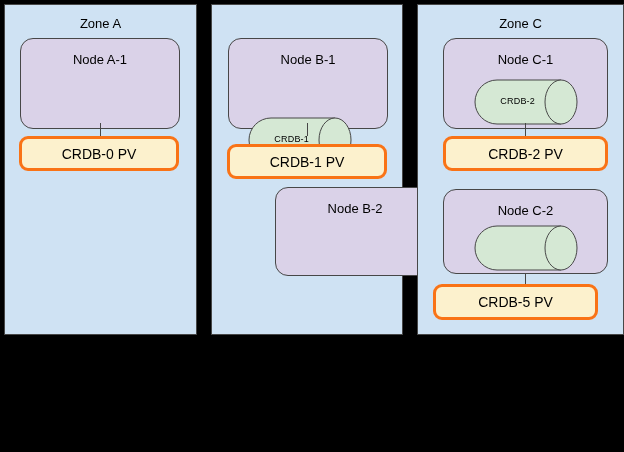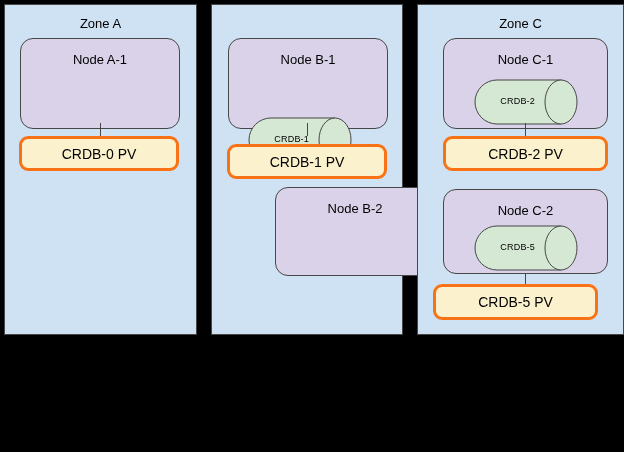--- a/index.html
+++ b/index.html
@@ -133,21 +133,20 @@
       <span>CRDB-2 PV</span>
     </div>
 
     <div class="node" style="left:25px; top:184px; width:165px; height:85px;">
       <div class="node-label">Node C-2</div>
       <div class="cyl" style="left:30px; top:35px;">
         <svg width="104" height="46" viewBox="0 0 104 46">
           <path d="M 87 1 L 23 1 A 22 22 0 0 0 23 45 L 87 45" fill="#d5e8d4" stroke="#474747" stroke-width="1"></path>
           <ellipse cx="87" cy="23" rx="16" ry="22" fill="#d5e8d4" stroke="#474747" stroke-width="1"></ellipse>
         </svg>
-        <div class="cyl-label">CRDB-5</div>
       </div>
     </div>
 
     <div class="vline" style="left:107px; top:269px; height:10px;"></div>
 
     <div class="pv" style="left:15px; top:279px; width:165px; height:36px;text-align:right;">
       <span>CRDB-5 PV</span>
     </div>
   </section>
 

